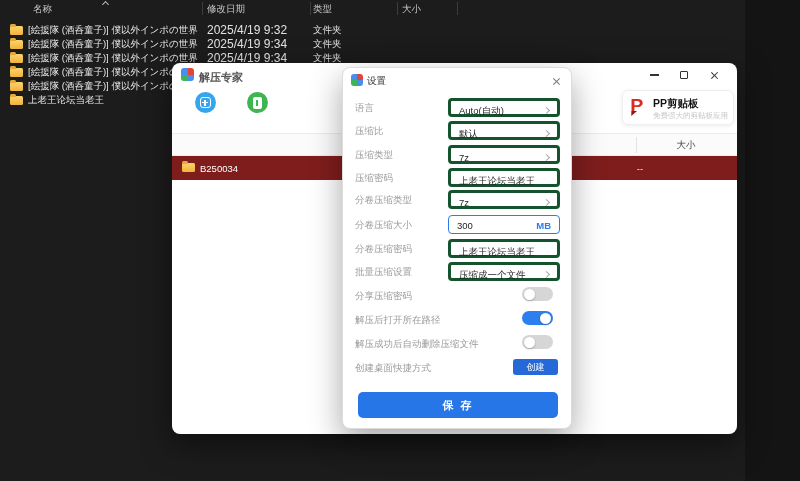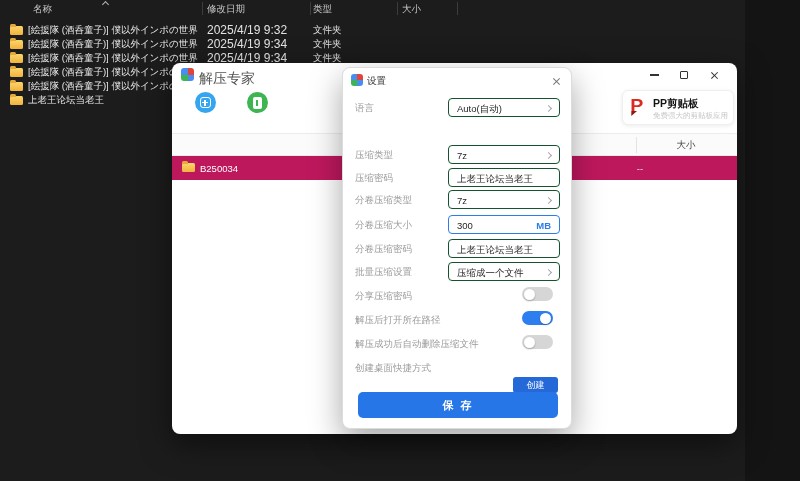--- a/index.html
+++ b/index.html
@@ -26,21 +26,21 @@
 
   
   .mwin { position:absolute; left:172px; top:63px; width:565px; height:371px; background:#fff;
           border-radius:8px; box-shadow:0 10px 30px rgba(0,0,0,.5); }
   .mw-title { position:absolute; left:0; top:0; width:100%; height:23px; }
   .appico { position:absolute; display:grid; grid-template-columns:1fr 1fr; grid-template-rows:1fr 1fr;
             border-radius:3px; overflow:hidden; }
   .appico i:nth-child(1){background:#4a8df0;} .appico i:nth-child(2){background:#e0453a;}
   .appico i:nth-child(3){background:#3cb554;} .appico i:nth-child(4){background:#4a8df0;}
   .mw-title .appico { left:9px; top:5px; width:13px; height:13px; }
-  .mw-name { position:absolute; left:27px; top:7px; font-size:14px; color:#555; }
+  .mw-name { position:absolute; left:27px; top:7px; font-size:11px; color:#555;font-weight:bold; }
   .winctl { position:absolute; right:8px; top:3px; display:flex; }
   .wbtn { width:30px; height:18px; display:flex; align-items:center; justify-content:center; position:relative; }
   .ic-min { width:9px; height:1.2px; background:#333; }
   .ic-max { width:8px; height:8px; border:1.2px solid #333; border-radius:1px; }
   .ic-x { position:relative; width:9px; height:9px; }
   .ic-x::before,.ic-x::after { content:""; position:absolute; left:4px; top:0; width:1.2px; height:9px; background:#333; }
   .ic-x::before{ transform:rotate(45deg);} .ic-x::after{ transform:rotate(-45deg);}
 
   .tbitem { position:absolute; top:29px; text-align:center; }
   .tbcirc { margin:0 auto; width:21px; height:21px; border-radius:50%; position:relative; }
@@ -60,37 +60,37 @@
             border-bottom:5px solid transparent; }
   .pptitle { position:absolute; left:30px; top:6px; font-size:10.5px; font-weight:bold; color:#141414; white-space:nowrap; }
   .ppsub { position:absolute; left:30px; top:20px; font-size:7.5px; color:#c6c6c6; white-space:nowrap; }
 
   .thead { position:absolute; left:0; top:70px; width:100%; height:23px; background:#fbfbfb;
            border-top:1px solid #ececec; border-bottom:1px solid #ececec; }
   .thname { position:absolute; left:0; top:5px; width:464px; text-align:center; font-size:9.5px; color:#444; }
   .thsize { position:absolute; left:464px; top:5px; width:100px; text-align:center; font-size:9.5px; color:#444; }
   .thdiv { position:absolute; left:464px; top:3px; width:1px; height:16px; background:#e3e3e3; }
 
-  .selrow { position:absolute; left:0; top:93px; width:100%; height:24px; background:#be185d; }
+  .selrow { position:absolute; left:0; top:93px; width:100%; height:24px; background:#7f1d1d; }
   .selrow .folder { top:7px; }
   .selname { position:absolute; left:28px; top:7px; font-size:9.5px; color:#fff; }
   .selsize { position:absolute; left:448px; top:7px; width:40px; text-align:center; font-size:9.5px; color:#dfe9f8; }
 
   
   .dlg { position:absolute; left:342px; top:67px; width:230px; height:362px; background:#fff;
          border:1px solid #dcdcdc; border-radius:8px; box-shadow:0 12px 32px rgba(0,0,0,.35); }
   .dlg .appico { left:8px; top:6px; width:12px; height:12px; }
   .dlg-name { position:absolute; left:24px; top:7px; font-size:9.5px; color:#333; }
   .dlg-close { position:absolute; right:7px; top:6px; width:16px; height:14px;
                display:flex; align-items:center; justify-content:center; }
   .dlg-close .ic-x::before,.dlg-close .ic-x::after { background:#777; width:1px; }
 
   .drow { position:absolute; left:0; width:100%; height:19px; }
   .dlabel { position:absolute; left:12px; top:4px; font-size:9.5px; color:#9b9b9b; white-space:nowrap; }
-  .dctl { position:absolute; right:11px; top:0; width:112px; height:19px; border:1px solid #14532d;
+  .dctl { position:absolute; right:11px; top:0; width:112px; height:19px; border:3px solid #14532d;
           border-radius:4px; background:#fff; }
   .dvalue { position:absolute; left:8px; top:4px; font-size:9.5px; color:#1f1f1f; white-space:nowrap; }
   .chev { position:absolute; right:8px; top:6.5px; width:5px; height:5px; border-top:1.4px solid #a8a8a8;
           border-right:1.4px solid #a8a8a8; transform:rotate(45deg); }
   .dctl.focus { border:1.4px solid #2b7de9; }
   .mbsuffix { position:absolute; right:8px; top:4px; font-size:9.5px; font-weight:bold; color:#2b7de9; }
 
   .toggle { position:absolute; right:18px; top:0; width:31px; height:14px; border-radius:7px; }
   .toggle .knob { position:absolute; top:1.5px; width:11px; height:11px; border-radius:50%; background:#fff;
                   box-shadow:0 1px 2px rgba(0,0,0,.25); }
@@ -220,20 +220,27 @@
         <span class="ic-x"></span>
       </span>
 
     <div class="drow" style="top:30px">
       <span class="dlabel">语言</span>
       <div class="dctl">
         <span class="dvalue">Auto(自动)</span>
         <span class="chev"></span>
       </div>
     </div>
+    <div class="drow" style="top:53px">
+      <span class="dlabel">压缩比</span>
+      <div class="dctl">
+        <span class="dvalue">默认</span>
+        <span class="chev"></span>
+      </div>
+    </div>
     <div class="drow" style="top:77px">
       <span class="dlabel">压缩类型</span>
       <div class="dctl">
         <span class="dvalue">7z</span>
         <span class="chev"></span>
       </div>
     </div>
     <div class="drow" style="top:100px">
       <span class="dlabel">压缩密码</span>
       <div class="dctl">
@@ -280,19 +287,19 @@
         </div>
     </div>
     <div class="drow" style="top:239px">
       <span class="dlabel" style="top:7px">解压后打开所在路径</span>
       <div class="toggle on" style="top:4px">
           <div class="knob"></div>
         </div>
     </div>
     <div class="drow" style="top:290px">
       <span class="dlabel" style="top:4px">创建桌面快捷方式</span>
-      <div class="minibtn" style="top:19px">创建</div>
+      <div class="minibtn" style="top:1px">创建</div>
     </div>
 
     <div class="savebtn">保 存</div>
   </div>
 
 </div>
 
 </body></html>

